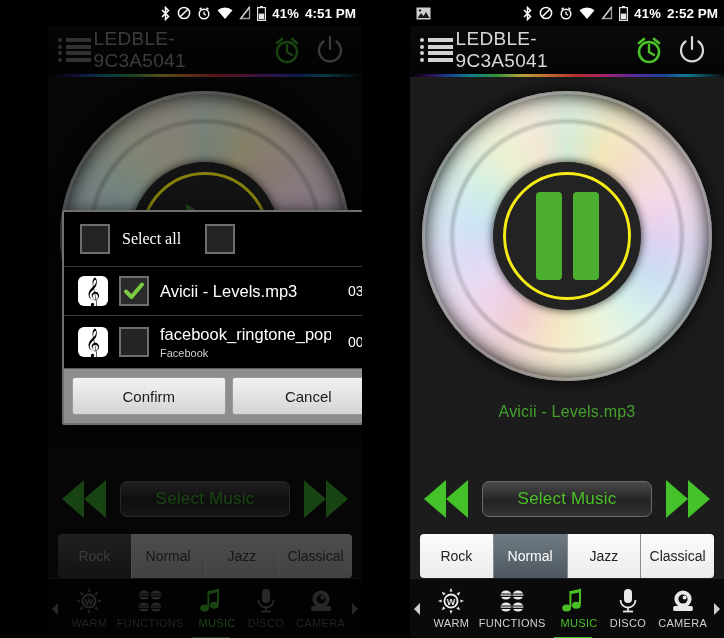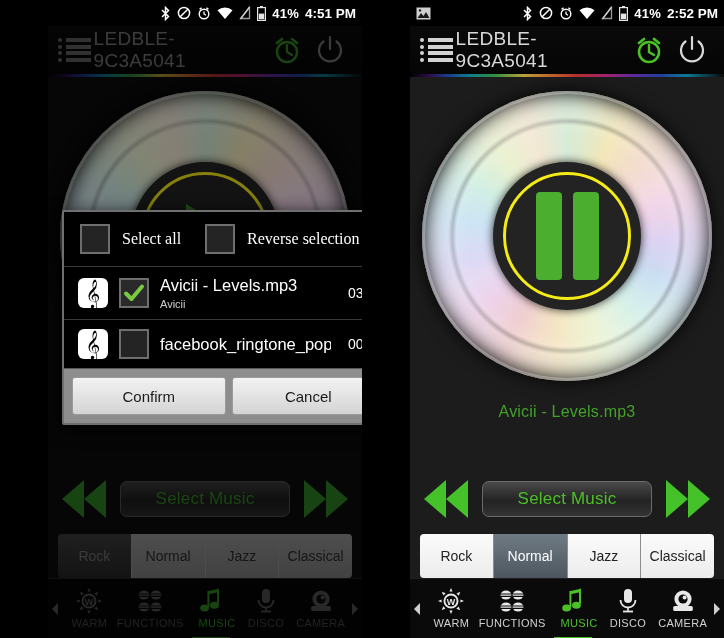--- a/index.html
+++ b/index.html
@@ -405,44 +405,43 @@
       </div>
     </div>
 
     <div class="scrim"></div>
 
     <div class="dialog">
       <div class="dlg-header">
         <div class="cbox"></div>
         <div class="dlg-h-label">Select all</div>
         <div class="cbox" style="margin-left:12px"></div>
-        <div class="dlg-h-label">Reverse selection</div>
       </div>
       <div class="dlg-divider"></div>
 
       <div class="track-row">
         <div class="clef">𝄞</div>
         <div class="cbox checked">
           <svg class="chk" viewBox="0 0 22 22">
               <path d="M3 11.5 L8.5 17 L19 4.5" fill="none" stroke="#7ac943" stroke-width="4" stroke-linecap="round" stroke-linejoin="round"></path>
             </svg>
         </div>
         <div class="track-meta">
           <div class="track-title">Avicii - Levels.mp3</div>
-          <div class="track-artist">Avicii</div>
         </div>
         <div class="track-dur">03:57</div>
       </div>
       <div class="dlg-divider"></div>
 
       <div class="track-row">
         <div class="clef">𝄞</div>
         <div class="cbox"></div>
         <div class="track-meta">
           <div class="track-title">facebook_ringtone_pop.m</div>
+          <div class="track-artist">Facebook</div>
         </div>
         <div class="track-dur">00:00</div>
       </div>
 
       <div class="dlg-actions">
         <div class="dlg-btn">Confirm</div>
         <div class="dlg-btn">Cancel</div>
       </div>
     </div>
   </div>

